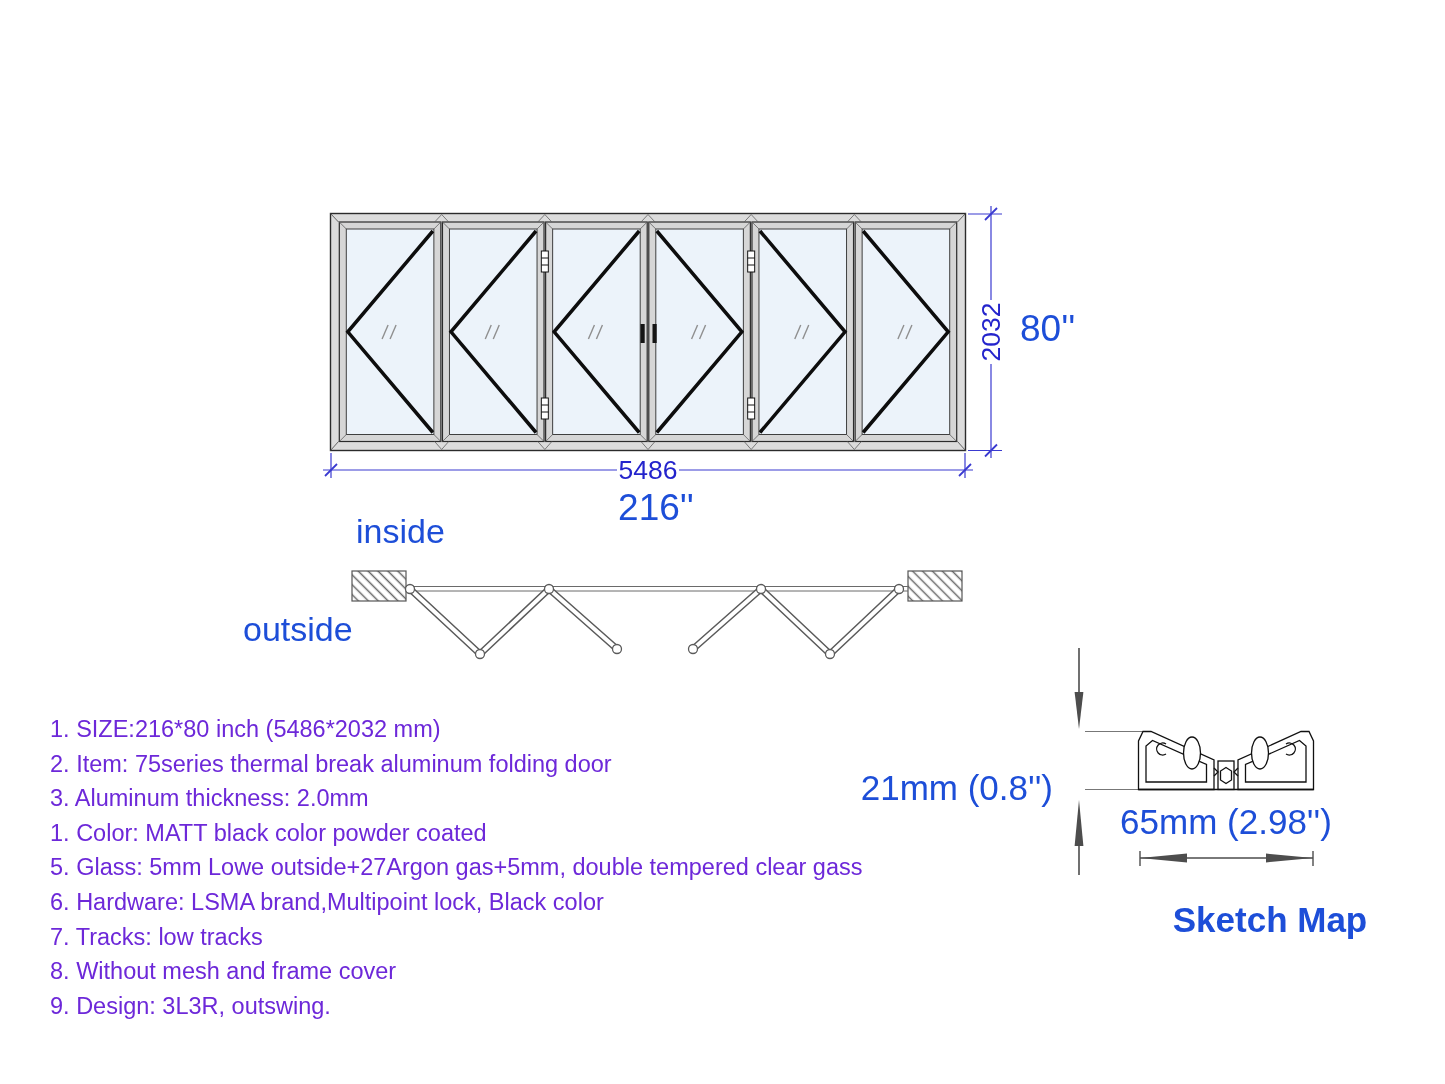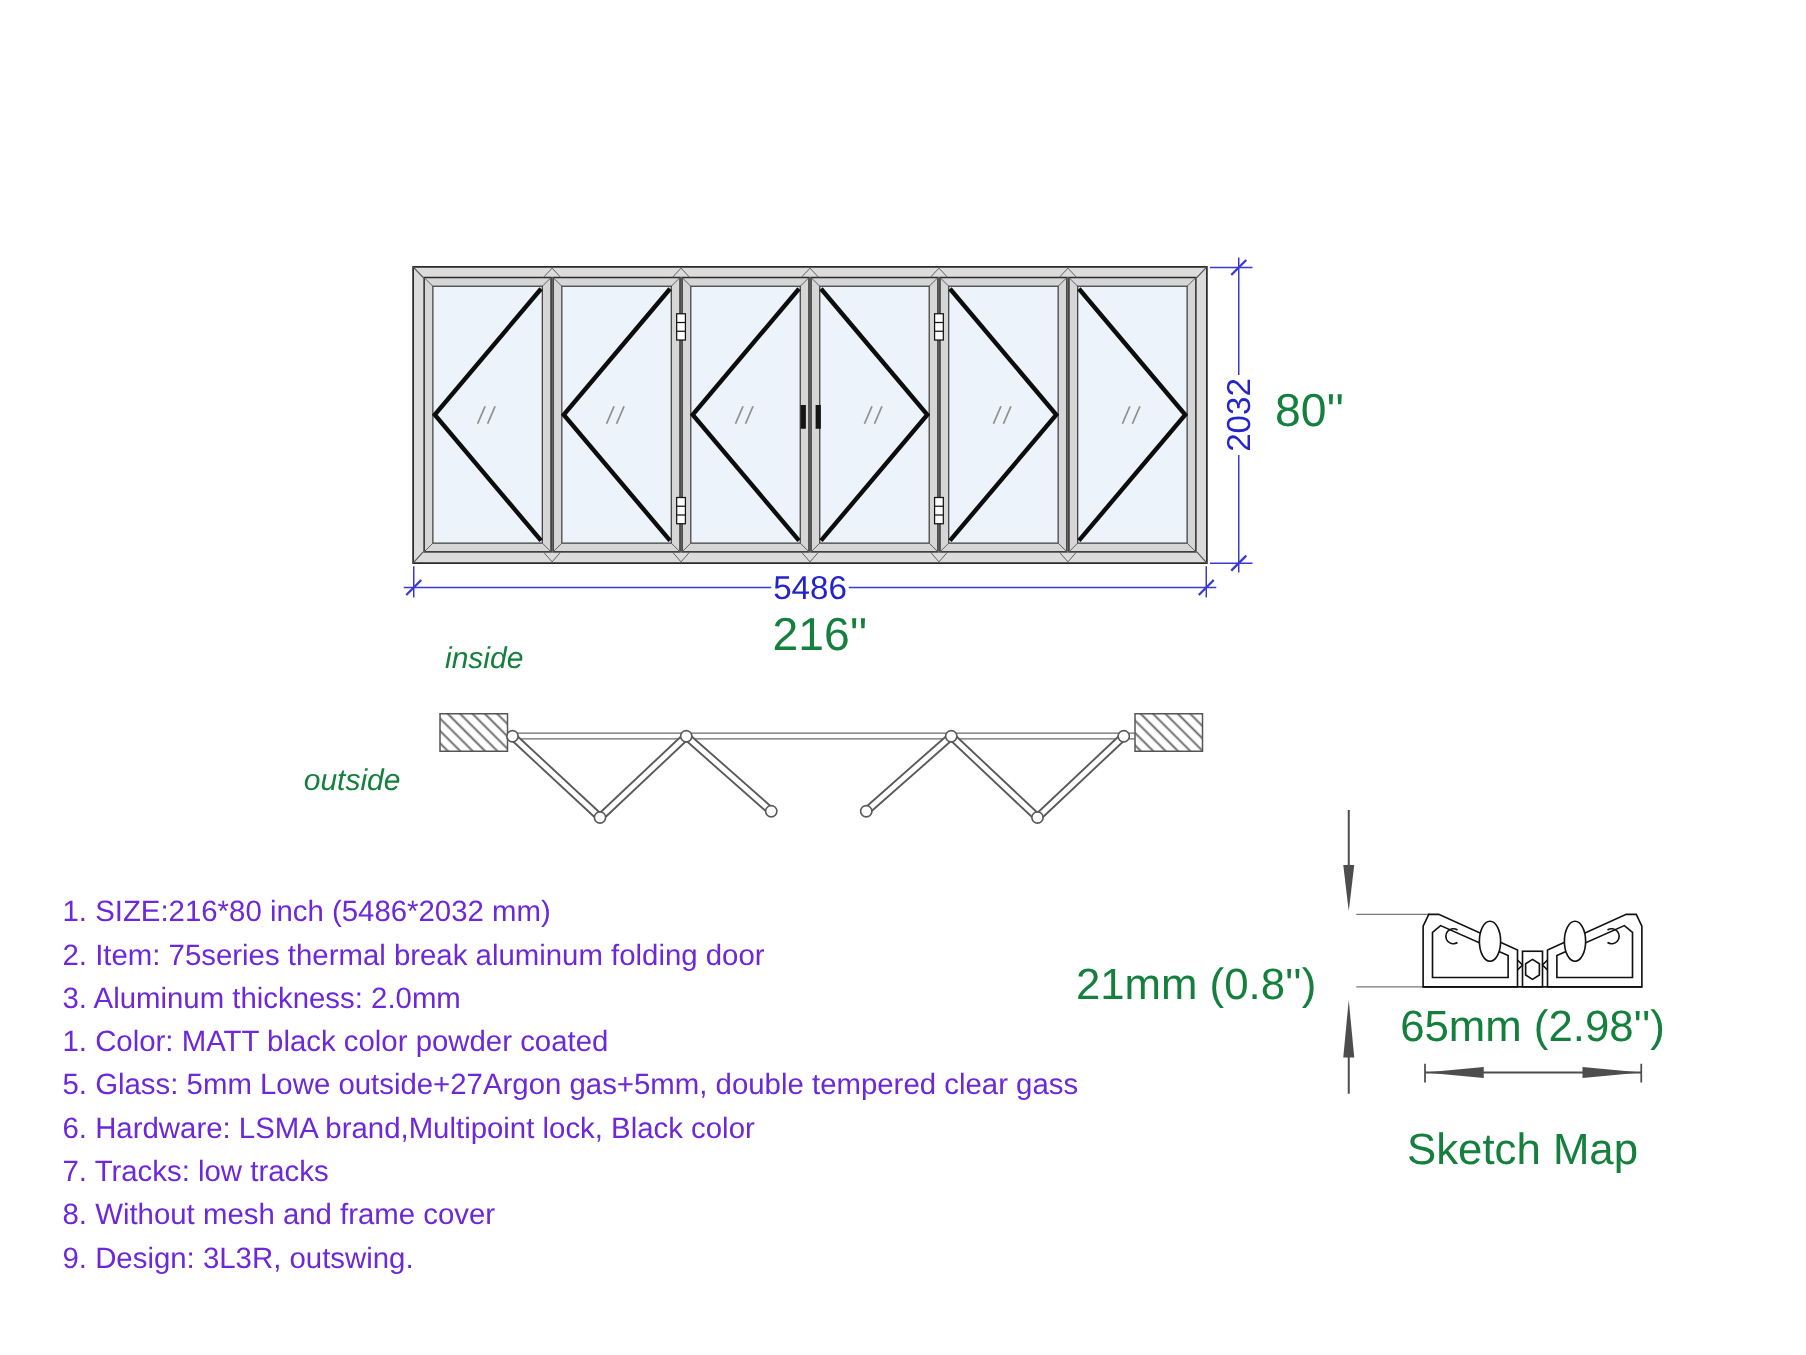--- a/index.html
+++ b/index.html
@@ -1,21 +1,21 @@
 <!DOCTYPE html>
 <html><head>
 <meta charset="utf-8">
 <style>
   html,body{margin:0;padding:0;background:#ffffff;}
   .canvas{position:relative;width:1445px;height:1084px;background:#fff;
           font-family:"Liberation Sans",sans-serif;overflow:hidden;}
   svg{position:absolute;left:0;top:0;}
-  .lbl{position:absolute;color:#15803d;white-space:nowrap;line-height:1.05;}
+  .lbl{position:absolute;color:#1d4ed8;white-space:nowrap;line-height:1.05;}
   .lbl.big{font-size:37px;}
-  .lbl.mid{font-size:24px;font-style:italic;}
+  .lbl.mid{font-size:34px;}
   .lbl.sk{font-size:35px;}
   .specs{position:absolute;left:50px;top:712px;font-size:23.5px;color:#6d28d9;}
   .specs .spec{height:34.6px;line-height:34.6px;white-space:nowrap;}
   .center{text-align:center;}
   .right{text-align:right;}
 </style>
 </head>
 <body>
 
 <div class="canvas">
@@ -235,21 +235,21 @@
       </g>
     </g>
   </svg>
 
   <div class="lbl big" style="left:1020px;top:310px;">80''</div>
   <div class="lbl big center" style="left:596px;top:489px;width:120px;">216''</div>
   <div class="lbl mid" style="left:356px;top:514px;">inside</div>
   <div class="lbl mid" style="left:243px;top:612px;text-align:center;">outside</div>
   <div class="lbl sk right" style="left:835px;top:738px;width:218px;margin-top:32px;">21mm (0.8'')</div>
   <div class="lbl sk center" style="left:1108px;top:804px;width:236px;">65mm (2.98'')</div>
-  <div class="lbl sk center" style="left:1118px;top:902px;width:200px;">Sketch Map</div>
+  <div class="lbl sk center" style="left:1170px;top:902px;width:200px;font-weight:bold;">Sketch Map</div>
 
   <div class="specs">
     <div class="spec">1. SIZE:216*80 inch (5486*2032 mm)</div>
     <div class="spec">2. Item: 75series thermal break aluminum folding door</div>
     <div class="spec">3. Aluminum thickness: 2.0mm</div>
     <div class="spec">1. Color: MATT black color powder coated</div>
     <div class="spec">5. Glass: 5mm Lowe outside+27Argon gas+5mm, double tempered clear gass</div>
     <div class="spec">6. Hardware: LSMA brand,Multipoint lock, Black color</div>
     <div class="spec">7. Tracks: low tracks</div>
     <div class="spec">8. Without mesh and frame cover</div>

